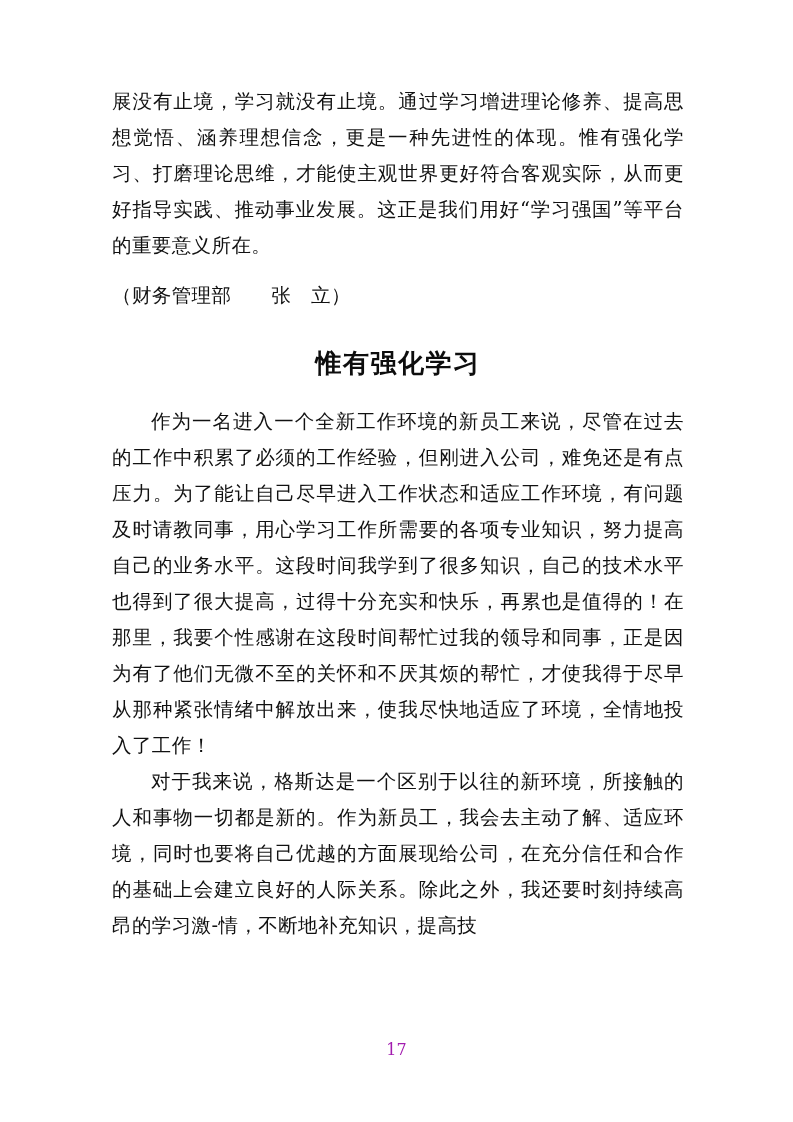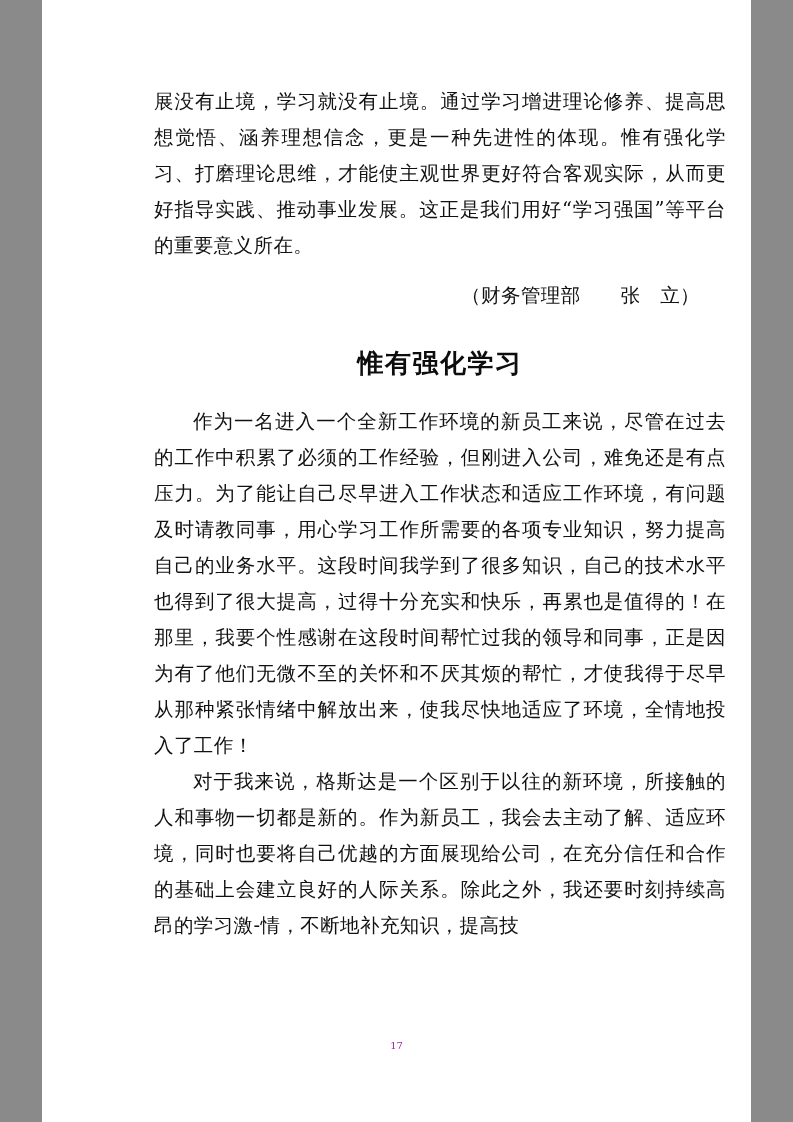--- a/index.html
+++ b/index.html
@@ -4,21 +4,21 @@
 <style>
   html, body {
     margin: 0;
     padding: 0;
     background: #8a8a8a;
   }
   body {
     font-family: "Liberation Serif", serif;
   }
   .page {
-    width: 709px;
+    width: 793px;
     height: 1122px;
     background: #ffffff;
     position: relative;
     box-sizing: border-box;
     overflow: hidden;
     margin: 0 auto;
   }
   .page-inner {
     position: absolute;
     left: 112px;
@@ -36,21 +36,21 @@
     margin: 0;
   }
   .para.indent {
     text-indent: 2em;
   }
   .signature {
     font-family: "DejaVu Serif", "Liberation Serif", serif;
     font-size: 19.5px;
     line-height: 36px;
     color: #111111;
-    text-align: right;
+    text-align: left;
     margin: 14px 0 0 0;
     padding-right: 26px;
     letter-spacing: 0.4px;
   }
   .article-title {
     font-family: "DejaVu Sans", "Liberation Sans", sans-serif;
     font-weight: bold;
     font-size: 26px;
     line-height: 38px;
     color: #0d0d0d;
@@ -61,21 +61,21 @@
   .body-block .para + .para {
     margin-top: 0;
   }
   .page-number {
     position: absolute;
     left: 0;
     right: 0;
     top: 1040px;
     text-align: center;
     font-family: "DejaVu Serif", "Liberation Serif", serif;
-    font-size: 10px;
+    font-size: 16px;
     color: #a21caf;
   }
 </style>
 </head>
 <body>
 
 <div class="page">
   <div class="page-inner">
 
     <p class="para">展没有止境，学习就没有止境。通过学习增进理论修养、提高思想觉悟、涵养理想信念，更是一种先进性的体现。惟有强化学习、打磨理论思维，才能使主观世界更好符合客观实际，从而更好指导实践、推动事业发展。这正是我们用好“学习强国”等平台的重要意义所在。</p>

